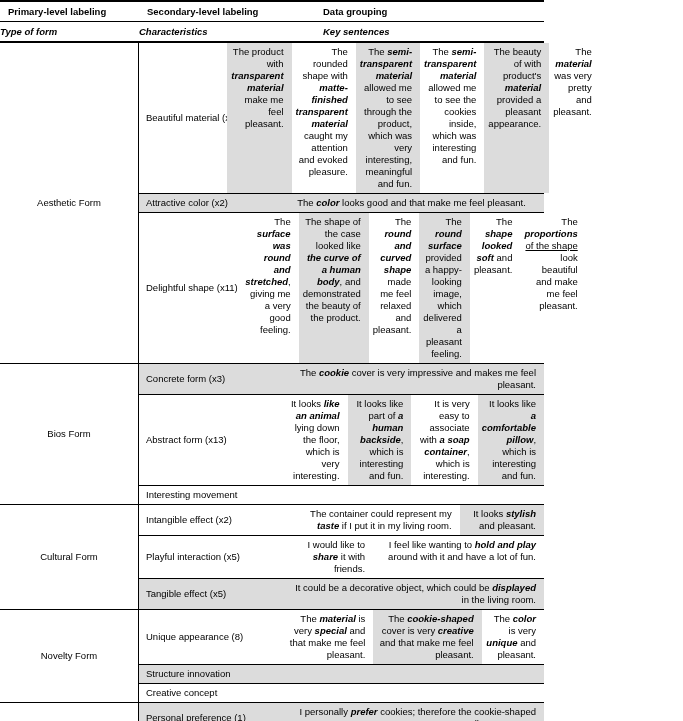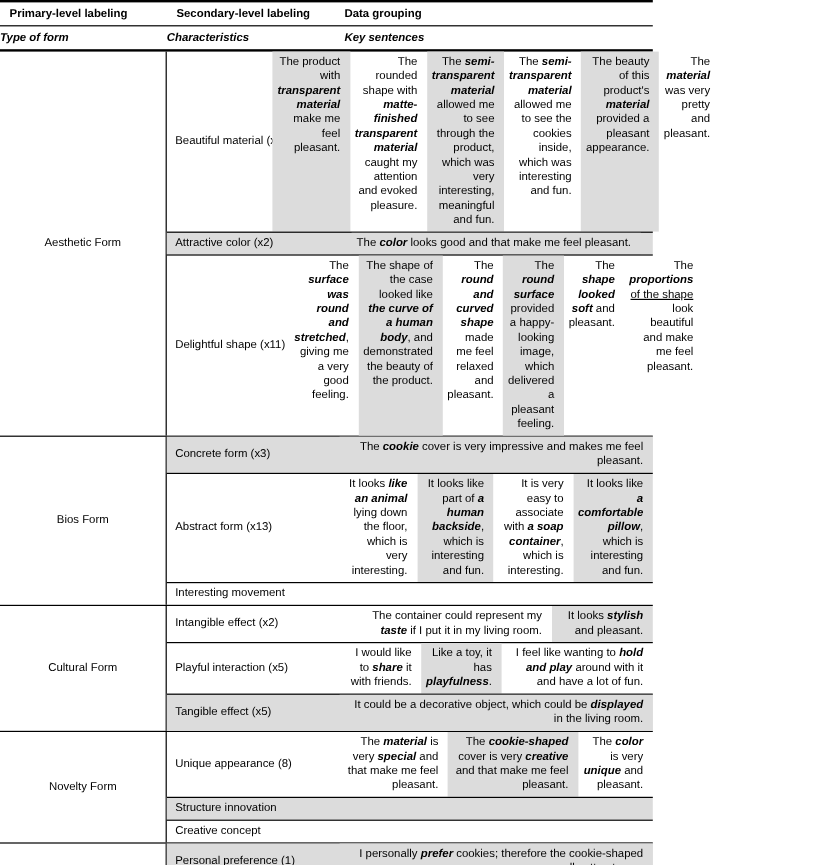--- a/index.html
+++ b/index.html
@@ -30,21 +30,21 @@
     border-bottom: 2px solid #000;
     font-weight: bold;
     font-style: italic;
   }
   .hcell {
     padding: 3.5px 4px;
     line-height: 12px;
     box-sizing: border-box;
   }
   .hc1, .hc2 { padding-left: 8px; }
-  .hc3 { padding-left: 4px; }
+  .hc3 { padding-left: 4px; margin-left: 36px; }
   .hrow2 .hc1, .hrow2 .hc2 { text-align: left; padding-left: 0; }
   
   .tbody .section {
     display: flex;
     align-items: stretch;
   }
   .tbody .section + .section { border-top: 1px solid #000; }
   .primary-cell {
     width: 139px;
     flex: none;
@@ -116,21 +116,21 @@
       <div class="section">
         <div class="primary-cell">Aesthetic Form</div>
         <div class="groups">
           <div class="group">
             <div class="glabel">Beautiful material (x7)</div>
             <div class="sentences">
               <div class="sentence shaded"><span>The product with </span><b class="em">transparent material</b><span> make me feel pleasant.</span></div>
               <div class="sentence"><span>The rounded shape with </span><b class="em">matte-finished transparent material</b><span> caught my attention and evoked pleasure.</span></div>
               <div class="sentence shaded"><span>The </span><b class="em">semi-transparent material</b><span> allowed me to see through the product, which was very interesting, meaningful and fun.</span></div>
               <div class="sentence"><span>The </span><b class="em">semi-transparent material</b><span> allowed me to see the cookies inside, which was interesting and fun.</span></div>
-              <div class="sentence shaded"><span>The beauty of this product's </span><b class="em">material</b><span> provided a pleasant appearance.</span></div>
+              <div class="sentence shaded"><span>The beauty of with product's </span><b class="em">material</b><span> provided a pleasant appearance.</span></div>
               <div class="sentence"><span>The </span><b class="em">material</b><span> was very pretty and pleasant.</span></div>
             </div>
           </div>
           <div class="group shaded">
             <div class="glabel">Attractive color (x2)</div>
             <div class="sentences">
               <div class="sentence shaded"><span>The </span><b class="em">color</b><span> looks good and that make me feel pleasant.</span></div>
             </div>
           </div>
           <div class="group">
@@ -177,21 +177,20 @@
             <div class="glabel">Intangible effect (x2)</div>
             <div class="sentences">
               <div class="sentence"><span>The container could represent my </span><b class="em">taste</b><span> if I put it in my living room.</span></div>
               <div class="sentence shaded"><span>It looks </span><b class="em">stylish</b><span> and pleasant.</span></div>
             </div>
           </div>
           <div class="group">
             <div class="glabel">Playful interaction (x5)</div>
             <div class="sentences">
               <div class="sentence"><span>I would like to </span><b class="em">share</b><span> it with friends.</span></div>
-              <div class="sentence shaded"><span>Like a toy, it has </span><b class="em">playfulness</b><span>.</span></div>
               <div class="sentence"><span>I feel like wanting to </span><b class="em">hold and play</b><span> around with it and have a lot of fun.</span></div>
             </div>
           </div>
           <div class="group shaded">
             <div class="glabel">Tangible effect (x5)</div>
             <div class="sentences">
               <div class="sentence shaded"><span>It could be a decorative object, which could be </span><b class="em">displayed</b><span> in the living room.</span></div>
             </div>
           </div>
         </div>

